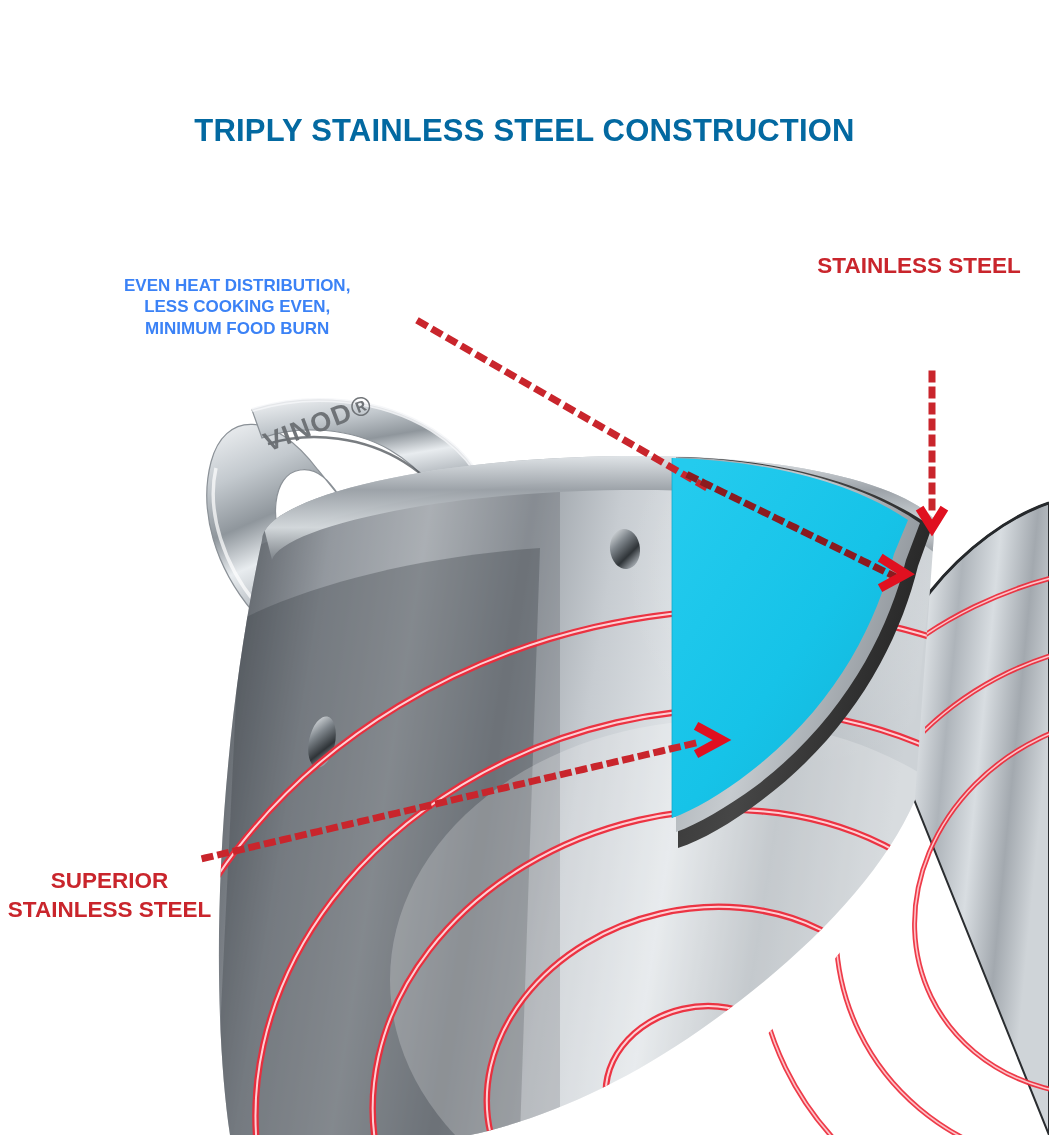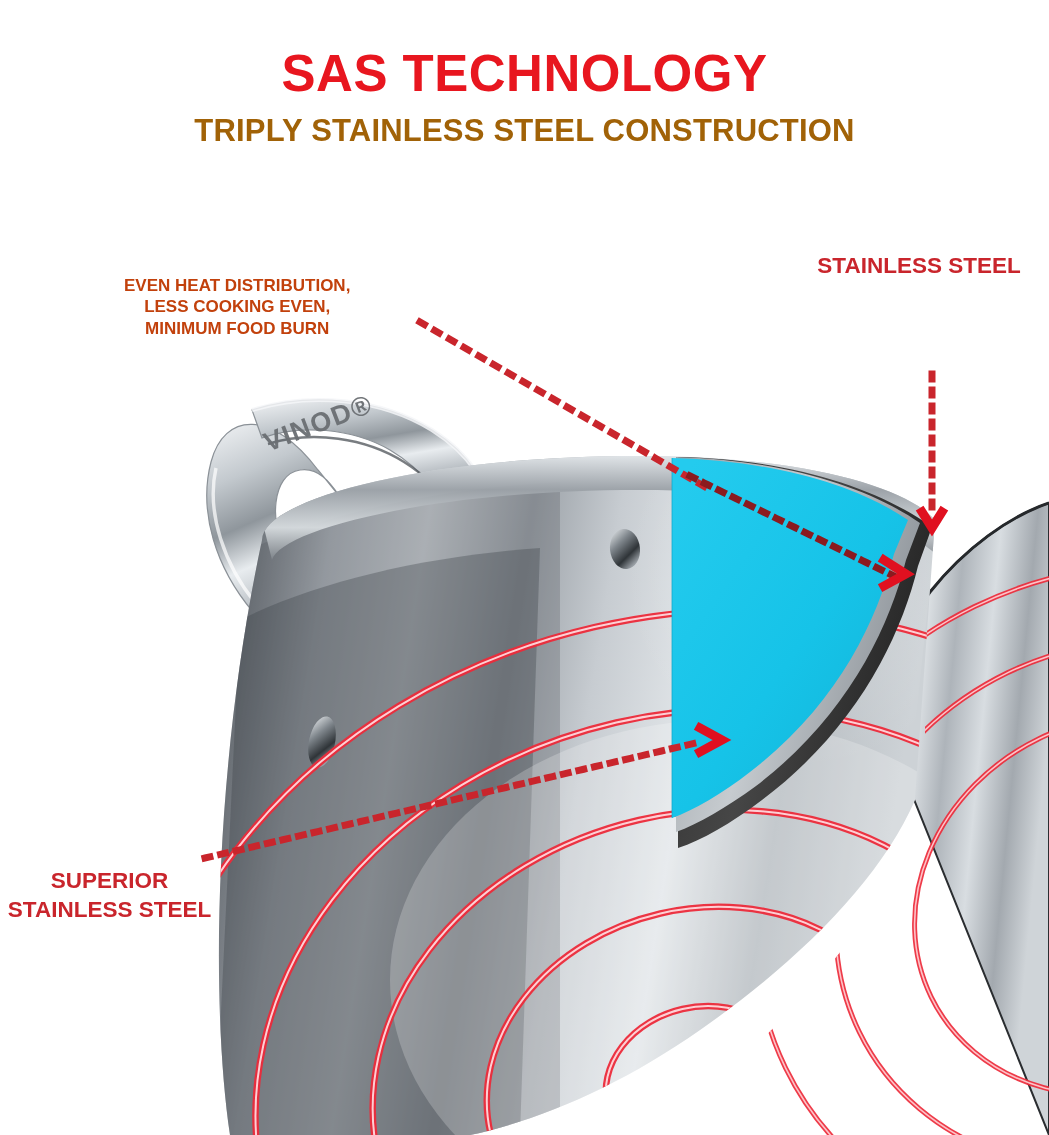--- a/index.html
+++ b/index.html
@@ -14,31 +14,31 @@
   
   .hdr { position:absolute; left:0; right:0; text-align:center; }
   #title {
     top:48px;
     font-size:51px; font-weight:bold; letter-spacing:.5px;
     color:#E8161F; line-height:1;
   }
   #subtitle {
     top:115px;
     font-size:31px; font-weight:bold; letter-spacing:.2px;
-    color:#a16207; line-height:1;
+    color:#0369a1; line-height:1;
   }
 
   
   .anno { position:absolute; }
   .anno .hd {
     font-size:22.5px; font-weight:bold; color:#C9252C;
     line-height:1.18; white-space:nowrap;
   }
   .anno .bd {
-    font-size:17px; font-weight:bold; color:#c2410c;
+    font-size:17px; font-weight:bold; color:#3b82f6;
     line-height:1.25; margin-top:4px; white-space:nowrap;
   }
 
   #anno-alu { left:124px; top:271px; text-align:center; }
   #anno-alu .bd { text-align:center; }
 
   #anno-ss430 { left:793px; top:253px; width:252px; text-align:center; }
   #anno-ss430 .hd { white-space:normal; }
   #anno-ss430 .bd { white-space:normal; }
 
@@ -46,21 +46,20 @@
   #anno-superior .hd { white-space:normal; line-height:1.3; }
 
   
   #art { position:absolute; left:0; top:0; width:1049px; height:1135px; }
 </style>
 </head>
 <body>
 
 <div id="stage">
 
-  <div class="hdr" id="title">SAS TECHNOLOGY</div>
   <div class="hdr" id="subtitle">TRIPLY STAINLESS STEEL CONSTRUCTION</div>
 
   <svg id="art" viewBox="0 0 1049 1135">
     <defs>
 
       <linearGradient id="gSteelBody" x1="0" y1="0" x2="1" y2="0.15">
         <stop offset="0" stop-color="#9aa0a6"></stop>
         <stop offset="0.07" stop-color="#6f757b"></stop>
         <stop offset="0.17" stop-color="#aeb4ba"></stop>
         <stop offset="0.30" stop-color="#cfd4d8"></stop>

